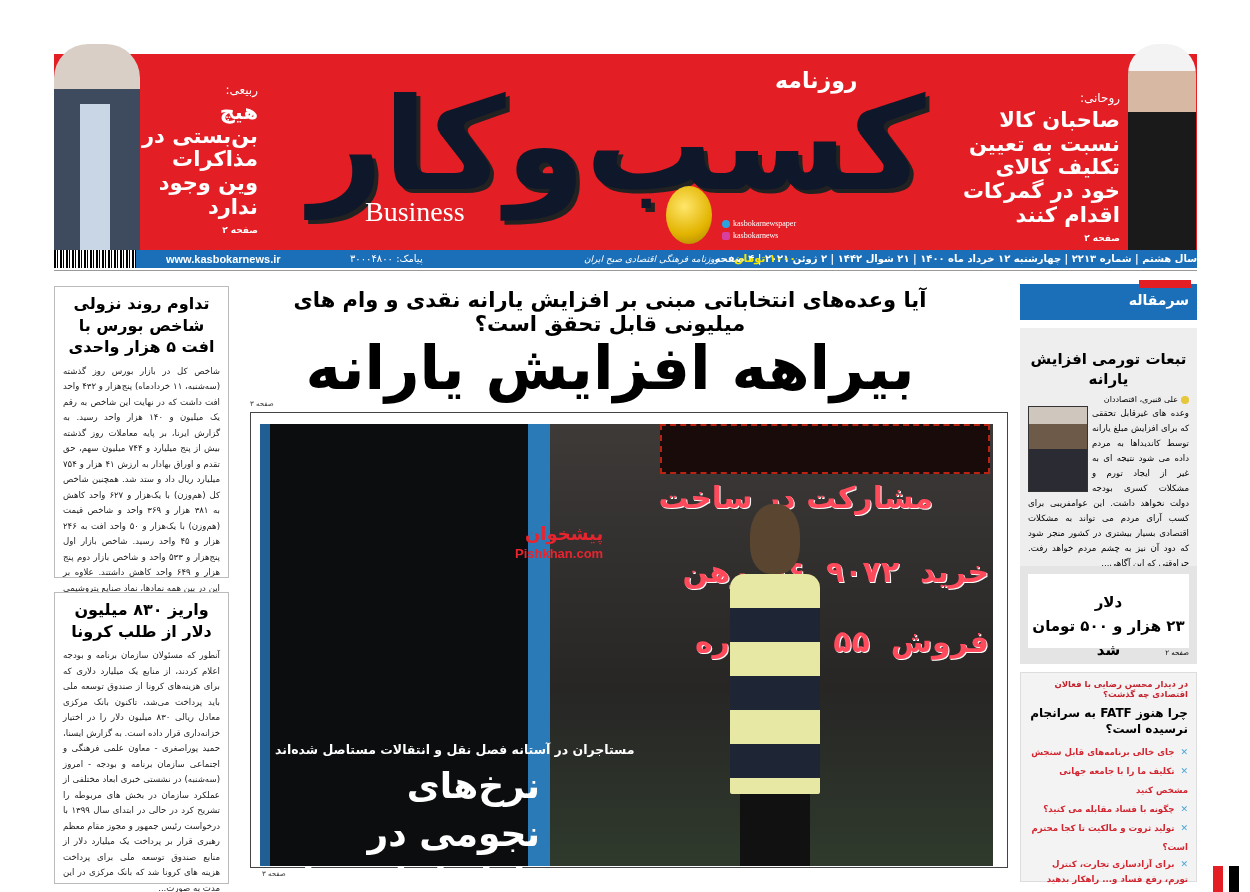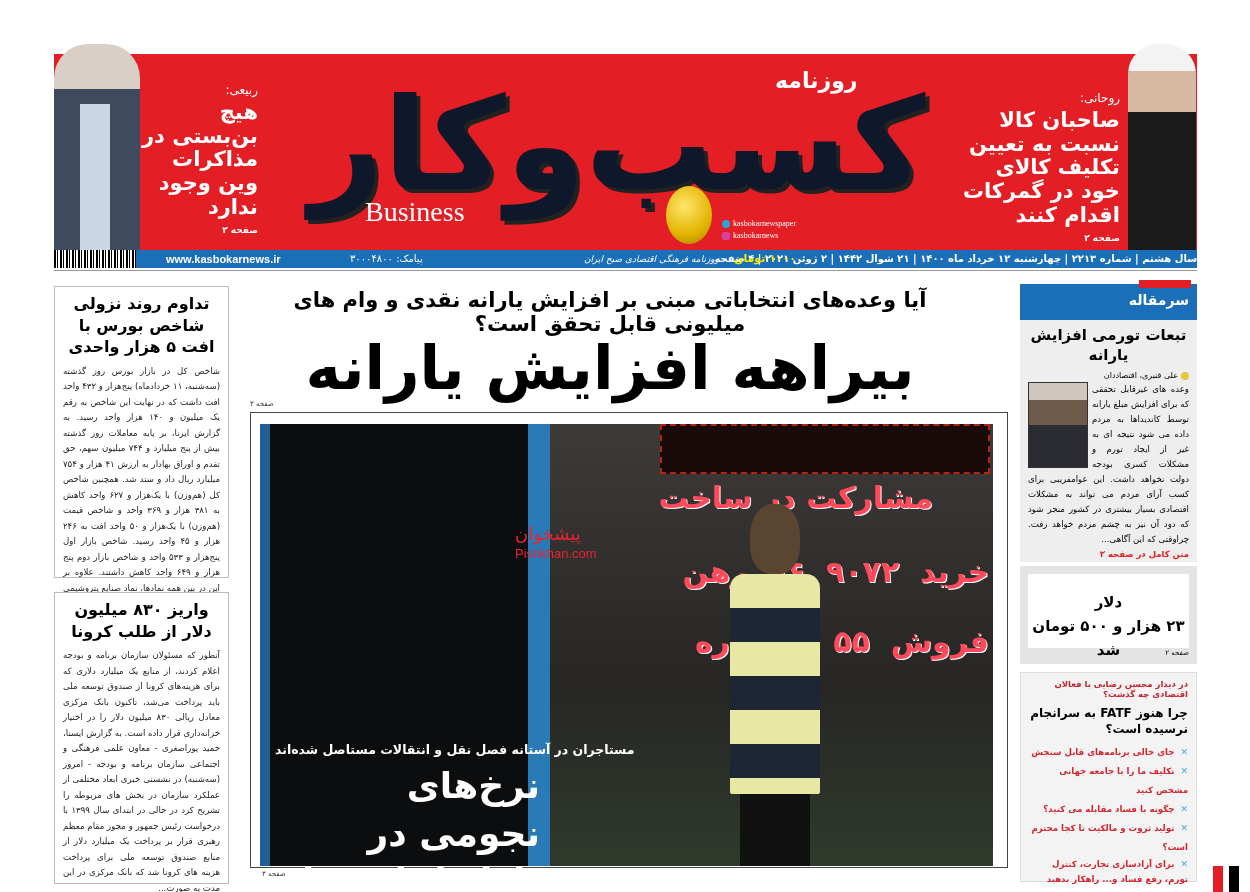--- a/index.html
+++ b/index.html
@@ -32,27 +32,27 @@
 .photo-frame{left:250px;top:412px;width:758px;height:456px;border:1px solid #444}
 .photo{left:260px;top:424px;width:733px;height:442px;background:#0f172a;overflow:hidden}
 .photo .door{position:absolute;left:0;top:0;width:290px;height:442px;background:#0c0d0e;border-left:10px solid #1f5f94;border-right:22px solid #2b7ab8}
 .photo .glass{position:absolute;left:290px;top:0;width:443px;height:442px;background:linear-gradient(180deg,#3d3a38,#272625 60%,#2f3a2c)}
 .photo .sign{position:absolute;color:#ff4a5c;font-weight:bold;text-shadow:1px 1px 0 #fff}
 .photo .led{position:absolute;left:400px;top:0;width:330px;height:50px;border:2px dashed #b21;background:#1a0b0b}
 .photo .person{position:absolute;left:470px;top:80px;width:90px;height:362px}
 .photo .head{position:absolute;left:20px;top:0;width:50px;height:70px;border-radius:45% 45% 40% 40%;background:#5a4630}
 .photo .torso{position:absolute;left:0;top:70px;width:90px;height:220px;background:repeating-linear-gradient(180deg,#e7e8a3 0 34px,#1e2535 34px 68px);border-radius:14px 14px 2px 2px}
 .photo .legs{position:absolute;left:10px;top:290px;width:70px;height:72px;background:#111}
-.watermark{position:absolute;left:255px;top:100px;color:#e8242f;font-size:18px;font-weight:normal;text-align:left;line-height:20px}
+.watermark{position:absolute;left:255px;top:100px;color:#e8242f;font-size:18px;font-weight:bold;text-align:right;line-height:20px}
 .overlay-kicker{left:275px;top:742px;color:#fff;font-size:12.5px;font-weight:bold}
 .overlay-title{left:285px;top:762px;color:#fff;font-size:36px;font-weight:900;line-height:48px;text-align:right;width:255px}
 .col-right{left:1020px;width:177px}
 .sarmaqale{top:284px;height:36px;background:#1a6fb8;color:#fff;font-size:14px;font-weight:bold;padding:8px 8px;text-align:right}
 .sarmaqale::before{content:"";position:absolute;right:6px;top:-4px;width:52px;height:8px;background:#e31e24}
-.editorial{top:320px;height:242px;background:#eee;padding:6px 8px}
+.editorial{top:328px;height:242px;background:#eee;padding:22px 8px}
 .editorial h3{font-size:15px;text-align:center;line-height:1.3;margin-bottom:6px}
 .editorial .author{font-size:8px;text-align:right;margin-bottom:2px}
 .editorial .author .dot{display:inline-block;width:8px;height:8px;border-radius:50%;background:#e6c63a;margin-left:3px;vertical-align:middle}
 .editorial .photo-sm{float:left;width:60px;height:86px;background:linear-gradient(180deg,#cfc7bd 0 20%,#6d5a49 20% 50%,#2b2c33 50%);border:1px solid #333;margin:0 4px 4px 0}
 .editorial p{font-size:8.6px;line-height:15px;text-align:justify}
 .editorial .more{color:#e31e24;font-size:8.5px;font-weight:bold;text-align:right;margin-top:2px}
 .box-dollar{top:566px;height:98px;background:#e4e4e4;padding:8px}
 .box-dollar .inner{background:#fff;height:74px;text-align:center;font-size:15px;font-weight:bold;line-height:24px;padding-top:16px}
 .box-dollar .pg{font-size:7px;text-align:right;margin-top:1px}
 .box-fatf{top:672px;height:210px;background:#f3f3f3;border:1px solid #ddd;padding:6px 8px;text-align:right}

